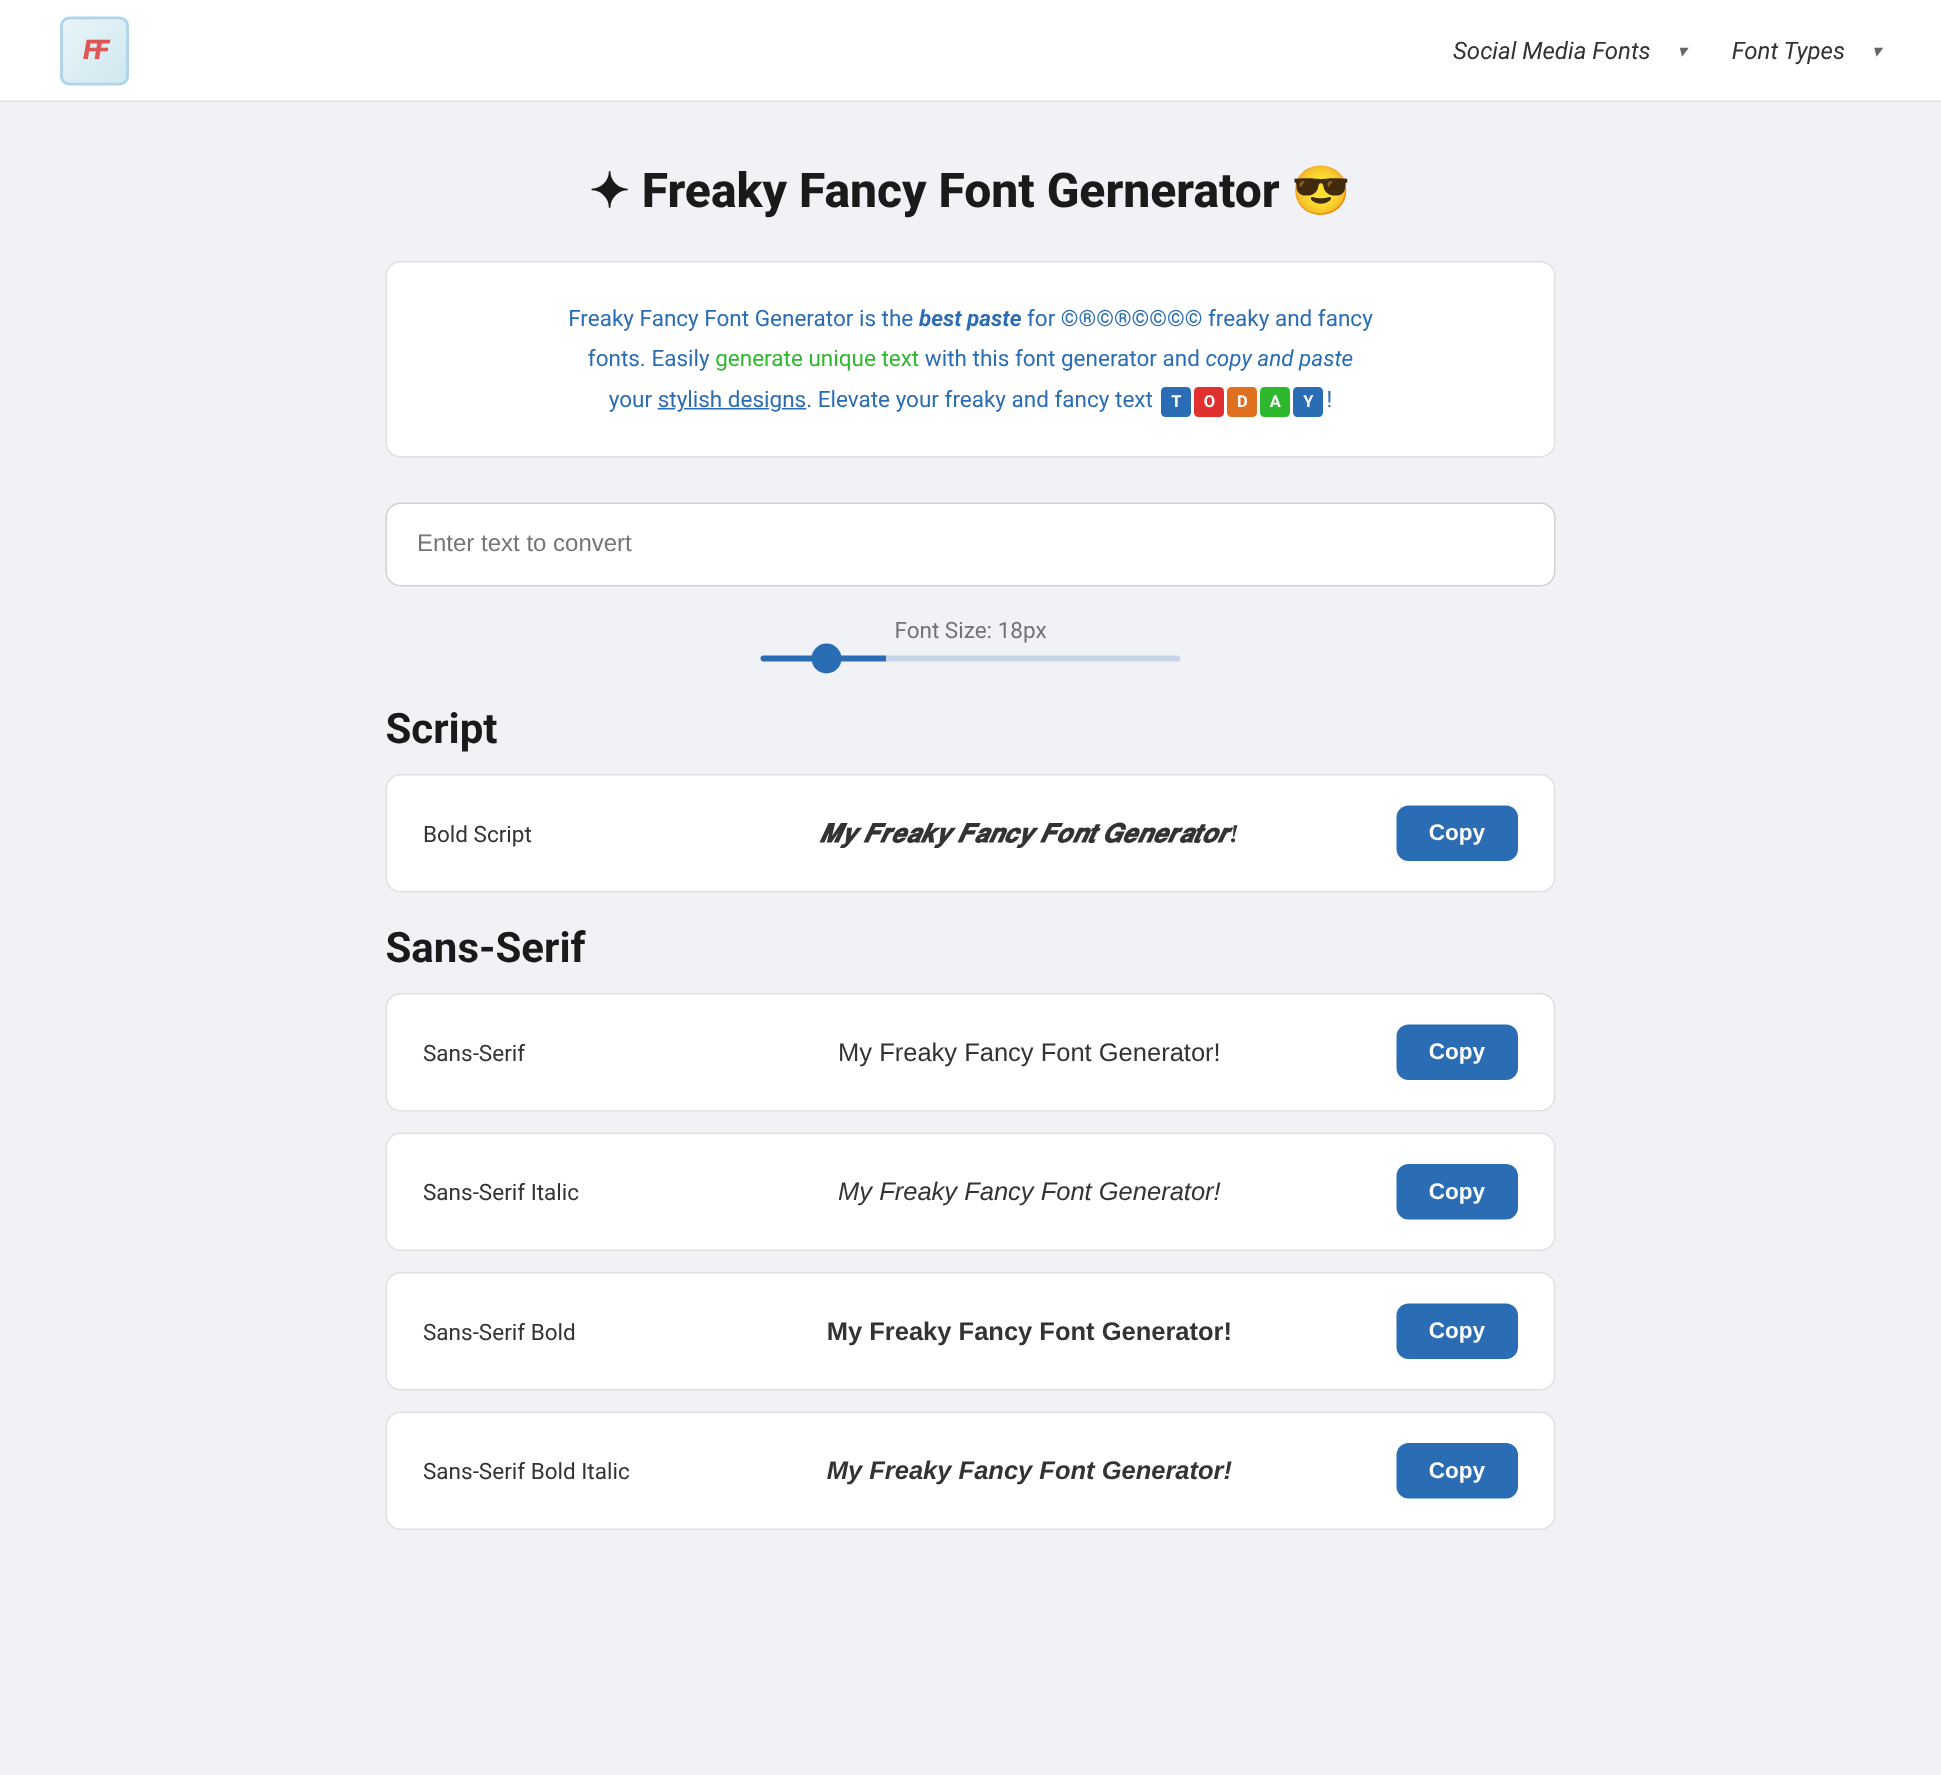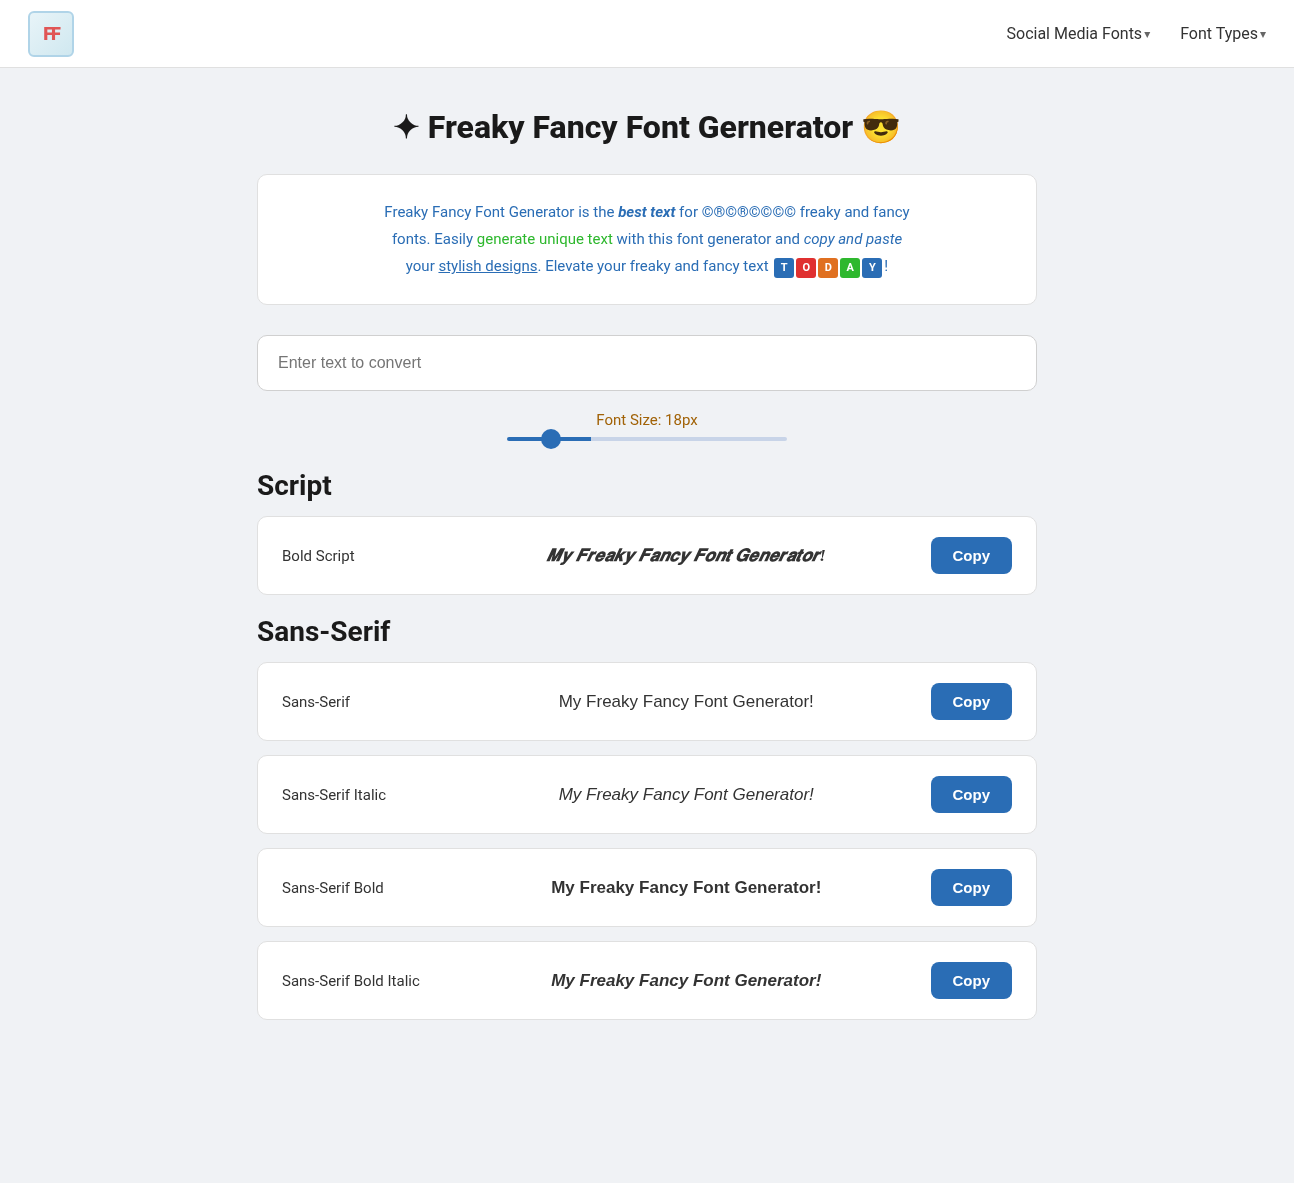--- a/index.html
+++ b/index.html
@@ -5,25 +5,26 @@
     * { box-sizing: border-box; margin: 0; padding: 0; }
     body {
       font-family: -apple-system, BlinkMacSystemFont, 'Segoe UI', Roboto, sans-serif;
       background: #f0f2f5;
       min-height: 1183px;
     }
     
     .header {
       background: #fff;
       border-bottom: 1px solid #e0e0e0;
-      padding: 0 28px;
+      padding: 0 40px;
       height: 68px;
       display: flex;
       align-items: center;
       justify-content: space-between;
+      font-style: italic;
     }
     .logo-area {
       display: flex;
       align-items: center;
       gap: 12px;
     }
     .logo-box {
       width: 46px;
       height: 46px;
       background: linear-gradient(135deg, #e8f4f8, #d0e8f0);
@@ -43,21 +44,21 @@
       color: #e03030;
     }
     .nav-right {
       display: flex;
       align-items: center;
       gap: 30px;
     }
     .nav-item {
       display: flex;
       align-items: center;
-      gap: 2px;
+      gap: 18px;
       font-size: 16px;
       color: #333;
       cursor: pointer;
     }
     .nav-item .chevron {
       font-size: 12px;
       color: #666;
     }
     
     .main {
@@ -121,21 +122,21 @@
       background: #fff;
       outline: none;
     }
     
     .font-size-section {
       text-align: center;
       margin-bottom: 28px;
     }
     .font-size-label {
       font-size: 15px;
-      color: #a16207;
+      color: #737373;
       margin-bottom: 8px;
     }
     .slider-wrapper {
       display: flex;
       align-items: center;
       justify-content: center;
     }
     input[type="range"] {
       -webkit-appearance: none;
       width: 280px;
@@ -241,21 +242,21 @@
 </header>
 
 <main class="main">
 
   <h1 class="page-title">
     ✦ Freaky Fancy Font Gernerator 😎
   </h1>
 
   <div class="description-box">
     <p>
-      Freaky Fancy Font Generator is the <span class="bold-tool">best text</span> for ©®©®©©©© freaky and fancy<br>
+      Freaky Fancy Font Generator is the <span class="bold-tool">best paste</span> for ©®©®©©©© freaky and fancy<br>
       fonts. Easily <span class="green-text">generate unique text</span> with this font generator and <span class="cursive-text"><em>copy and paste</em></span><br>
       your <span class="underline-text">stylish designs</span>. Elevate your freaky and fancy text
       <span class="today-badges">
         <span class="today-badge badge-blue">T</span>
           <span class="today-badge badge-red">O</span>
           <span class="today-badge badge-orange">D</span>
           <span class="today-badge badge-green">A</span>
           <span class="today-badge badge-blue">Y</span>
       </span>!
     </p>

